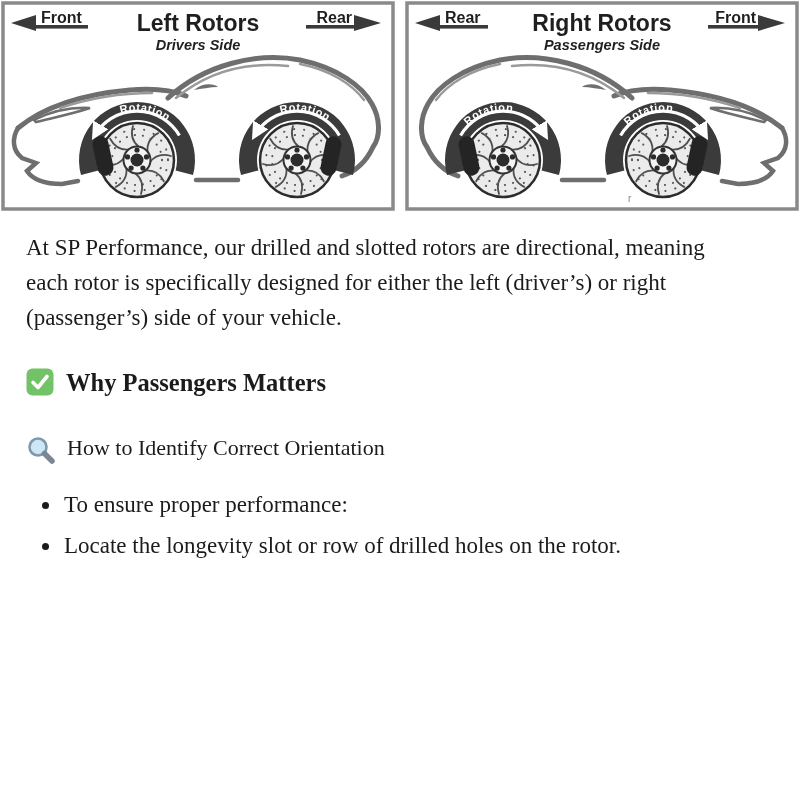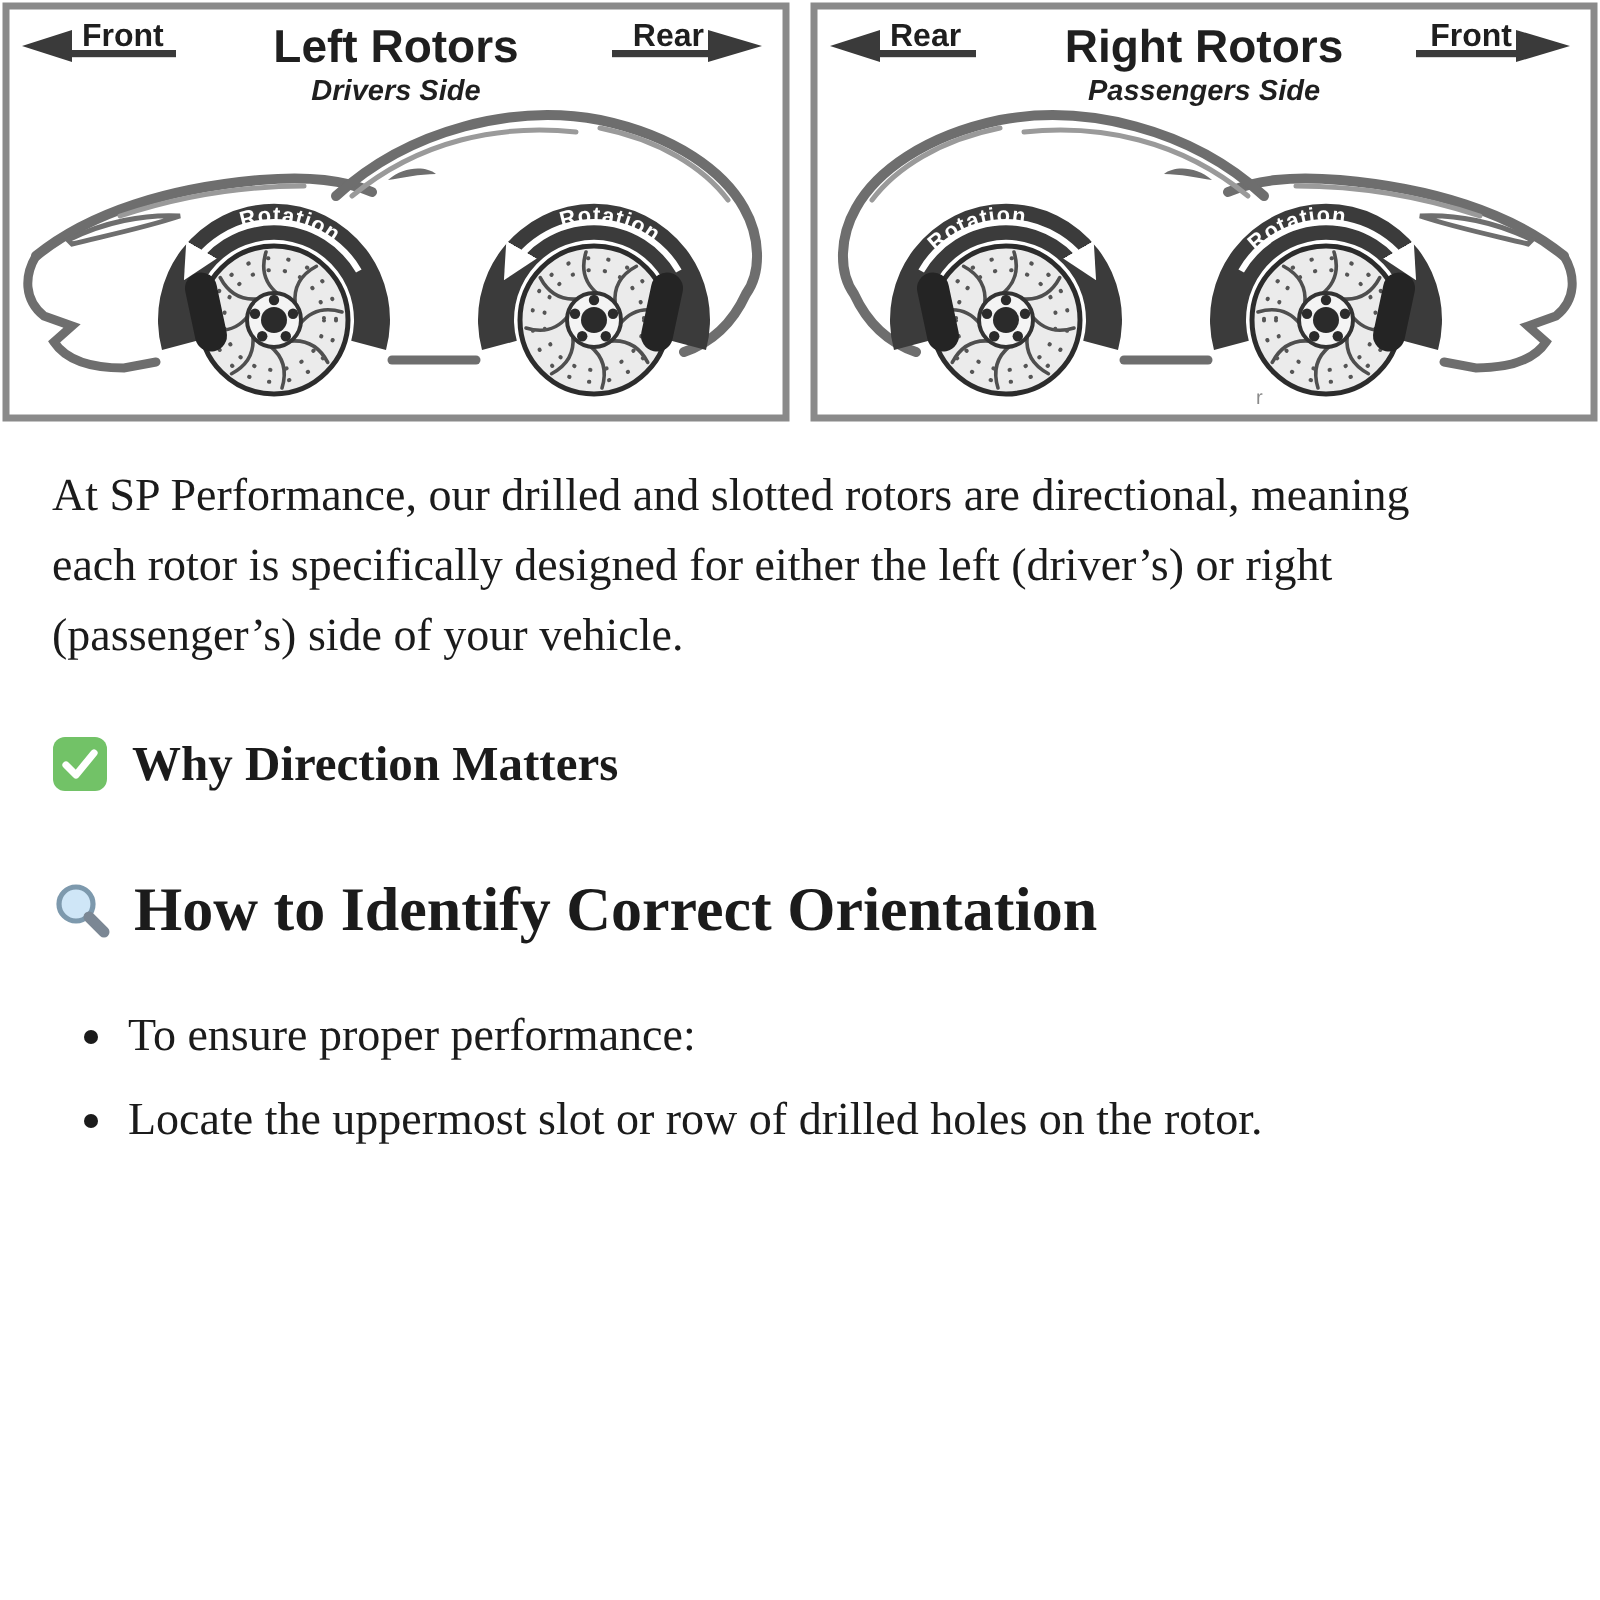--- a/index.html
+++ b/index.html
@@ -7,21 +7,21 @@
   .diagram-wrap{width:800px;height:215px;}
   svg{display:block;}
   .ptitle{font:bold 23px "Liberation Sans",sans-serif;fill:#1f1f1f;text-anchor:middle;}
   .psub{font:italic bold 14.5px "Liberation Sans",sans-serif;fill:#1f1f1f;text-anchor:middle;}
   .corner{font:bold 16px "Liberation Sans",sans-serif;fill:#1f1f1f;}
   .rot{font:bold 11px "Liberation Sans",sans-serif;fill:#ffffff;letter-spacing:.5px;}
   .artifact{font:10px "Liberation Sans",sans-serif;fill:#8a8a8a;}
   .article{padding:0 30px 10px 26px;font-size:23px;line-height:1.53;}
   .intro{margin:15px 0 16px;max-width:726px;}
   h2.sec{font-size:24.5px;font-weight:bold;margin:28px 0 0;display:flex;align-items:center;gap:12px;}
-  h3.sec{font-size:31px;font-weight:bold;margin:30px 0 0;display:flex;align-items:center;gap:11px;}
+  h3.sec{font-size:22px;font-weight:normal;margin:30px 0 0;display:flex;align-items:flex-end;gap:11px;}
   .lead{margin:24px 0 0;}
   ul.blist{margin:22px 0 0;padding-left:36px;}
   ul.blist li{margin:0 0 6px;padding-left:2px;max-width:676px;}
   .emoji-box{flex:0 0 auto;display:inline-flex;}
 </style>
 </head>
 <body>
 
 <div class="diagram-wrap">
 <svg width="800" height="215" viewBox="0 0 800 215">
@@ -133,34 +133,34 @@
 
   <p class="intro">At SP Performance, our drilled and slotted rotors are directional, meaning each rotor is specifically designed for either the left (driver’s) or right (passenger’s) side of your vehicle.</p>
 
   <h2 class="sec">
     <span class="emoji-box">
       <svg width="28" height="28" viewBox="0 0 28 28">
         <rect x="0.5" y="0.5" width="27" height="27" rx="6" fill="#72c267"></rect>
         <path d="M 7,14.5 L 12,19.5 L 21,8.5" stroke="#ffffff" stroke-width="3.6" fill="none" stroke-linecap="round" stroke-linejoin="round"></path>
       </svg>
     </span>
-    <span>Why Direction Matters</span>
+    <span>Why Passengers Matters</span>
   </h2>
 
 
 
   <h3 class="sec">
     <span class="emoji-box">
       <svg width="30" height="30" viewBox="0 0 30 30">
         <circle cx="12" cy="12" r="8.5" fill="#cfe6f7" stroke="#7d99ad" stroke-width="2.6"></circle>
         <line x1="18.5" y1="18.5" x2="26" y2="26" stroke="#7b8794" stroke-width="5.5" stroke-linecap="round"></line>
       </svg>
     </span>
     <span>How to Identify Correct Orientation</span>
   </h3>
 
   <ul class="blist">
     <li>To ensure proper performance:</li>
-    <li>Locate the uppermost slot or row of drilled holes on the rotor.</li>
+    <li>Locate the longevity slot or row of drilled holes on the rotor.</li>
 
   </ul>
 
 </div>
 
 </body></html>

